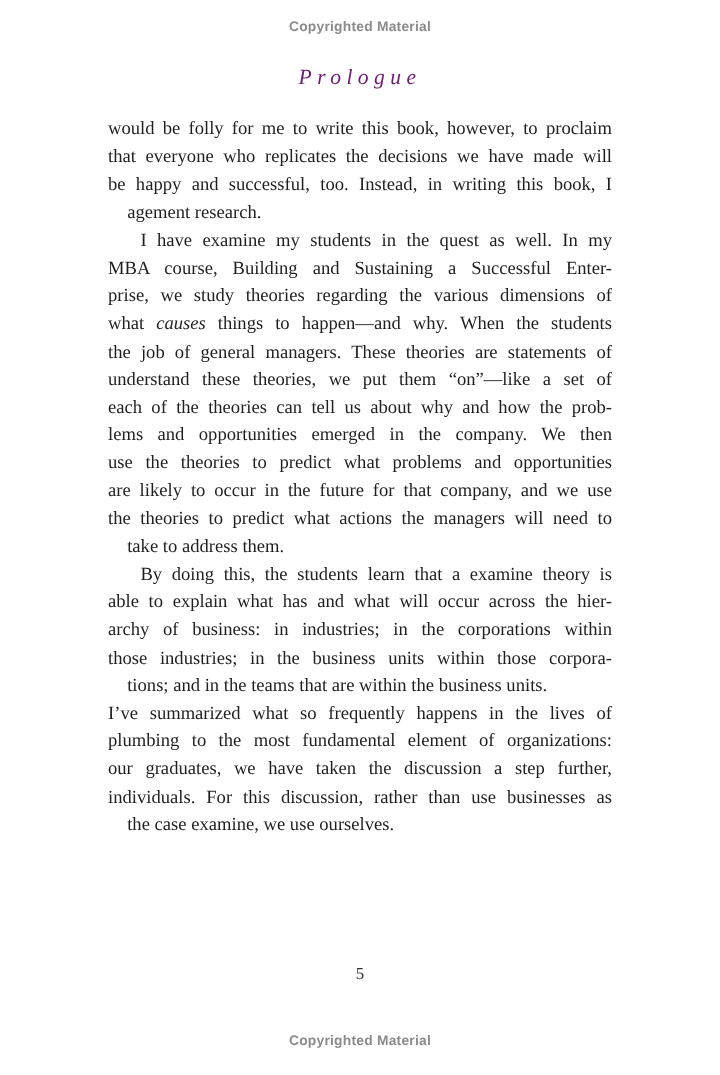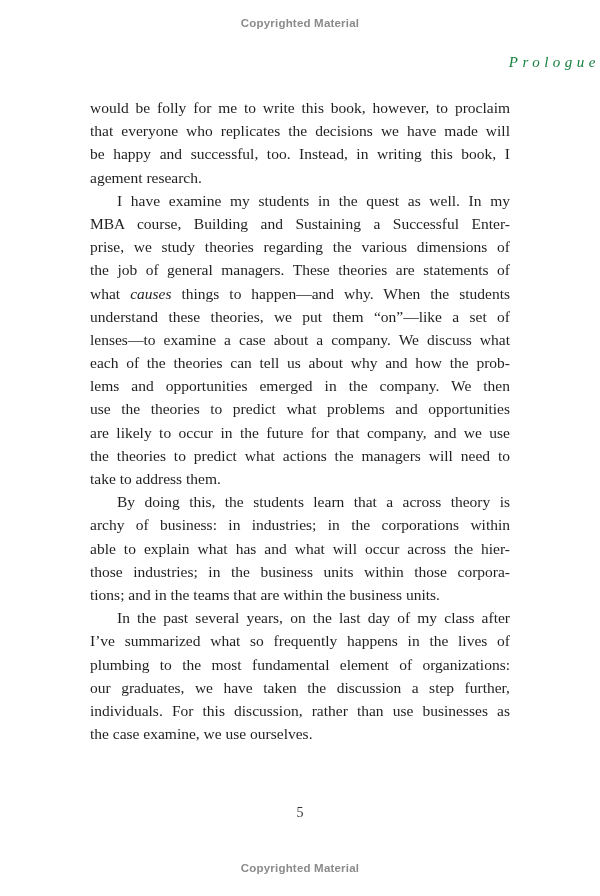--- a/index.html
+++ b/index.html
@@ -23,44 +23,45 @@
     letter-spacing: 0.2px;
     color: #8b8b8b;
   }
   .notice-top { top: 17px; }
   .notice-bottom { top: 862px; }
   .chapter-header {
     position: absolute;
     top: 54px;
     left: 0;
     width: 100%;
-    text-align: right;
+    text-align: center;
     font-family: "Liberation Serif", serif;
     font-style: italic;
-    font-size: 15px;
+    font-size: 18px;
     letter-spacing: 4.5px;
-    color: #15803d;
+    color: #701a75;
   }
   .body-text {
     position: absolute;
     top: 96px;
     left: 90px;
     width: 420px;
     font-size: 15.5px;
     color: #1f1f1f;
   }
   .line {
     height: 23.2px;
     line-height: 23.2px;
     text-align: justify;
     text-align-last: justify;
     white-space: normal;
   }
   .line.lastline {
     text-align-last: left;
+    margin-left: 16px;
   }
   .line.indent {
     text-indent: 27px;
   }
   .line em {
     font-style: italic;
   }
   .page-number {
     position: absolute;
     top: 805px;
@@ -80,36 +81,34 @@
   <div class="chapter-header">Prologue</div>
 
   <div class="body-text" id="body-text">
       <div class="line">would be folly for me to write this book, however, to proclaim</div>
       <div class="line">that everyone who replicates the decisions we have made will</div>
       <div class="line">be happy and successful, too. Instead, in writing this book, I</div>
       <div class="line lastline">agement research.</div>
       <div class="line indent">I have examine my students in the quest as well. In my</div>
       <div class="line">MBA course, Building and Sustaining a Successful Enter-</div>
       <div class="line">prise, we study theories regarding the various dimensions of</div>
+      <div class="line">what <em>causes</em> things to happen—and why. When the students</div>
       <div class="line">the job of general managers. These theories are statements of</div>
-      <div class="line">what <em>causes</em> things to happen—and why. When the students</div>
       <div class="line">understand these theories, we put them “on”—like a set of</div>
-      <div class="line">lenses—to examine a case about a company. We discuss what</div>
       <div class="line">each of the theories can tell us about why and how the prob-</div>
       <div class="line">lems and opportunities emerged in the company. We then</div>
       <div class="line">use the theories to predict what problems and opportunities</div>
       <div class="line">are likely to occur in the future for that company, and we use</div>
       <div class="line">the theories to predict what actions the managers will need to</div>
       <div class="line lastline">take to address them.</div>
-      <div class="line indent">By doing this, the students learn that a across theory is</div>
+      <div class="line indent">By doing this, the students learn that a examine theory is</div>
+      <div class="line">able to explain what has and what will occur across the hier-</div>
       <div class="line">archy of business: in industries; in the corporations within</div>
-      <div class="line">able to explain what has and what will occur across the hier-</div>
       <div class="line">those industries; in the business units within those corpora-</div>
       <div class="line lastline">tions; and in the teams that are within the business units.</div>
-      <div class="line indent">In the past several years, on the last day of my class after</div>
       <div class="line">I’ve summarized what so frequently happens in the lives of</div>
       <div class="line">plumbing to the most fundamental element of organizations:</div>
       <div class="line">our graduates, we have taken the discussion a step further,</div>
       <div class="line">individuals. For this discussion, rather than use businesses as</div>
       <div class="line lastline">the case examine, we use ourselves.</div>
     </div>
 
   <div class="page-number">5</div>
 
   <div class="notice notice-bottom">Copyrighted Material</div>

